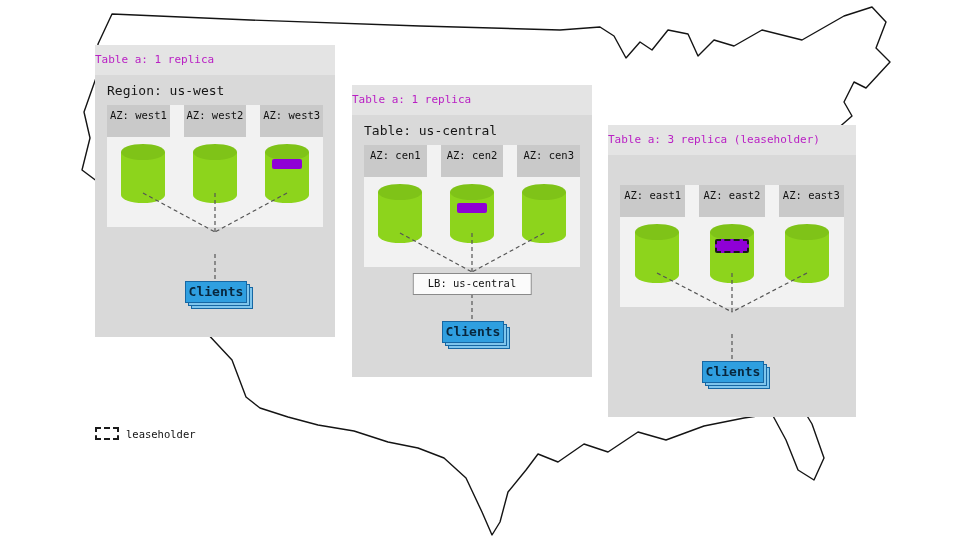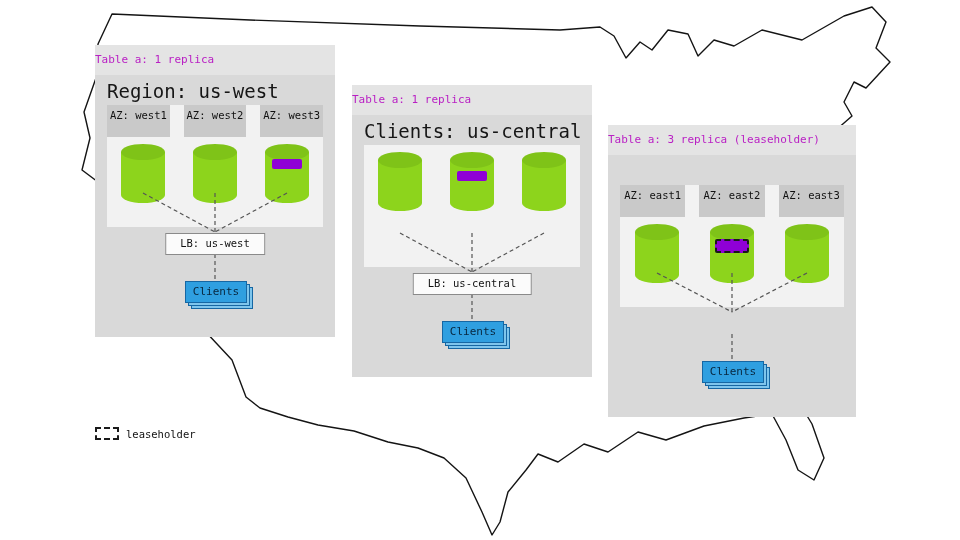--- a/index.html
+++ b/index.html
@@ -11,21 +11,21 @@
   .map-svg{position:absolute;left:0;top:0;width:960px;height:540px;}
   .panel{
     position:absolute;height:292px;background:#d9d9d9;
   }
   .panel-title{
     height:30px;line-height:30px;padding-left:0;background:#e4e4e4;
     color:#b91fc4;font-size:11px;white-space:nowrap;
   }
   .region-label{
     height:30px;line-height:32px;padding-left:12px;
-    color:#161616;font-size:19px;
+    color:#161616;font-size:13px;
   }
   .az-box{
     position:absolute;left:12px;right:12px;top:60px;height:122px;
     background:#f2f2f2;
   }
   .az-headers{display:flex;gap:14px;height:32px;}
   .az-cell{
     flex:1;background:#c9c9c9;text-align:center;line-height:20px;
     font-size:10.5px;color:#111;white-space:nowrap;overflow:hidden;
   }
@@ -43,21 +43,21 @@
     position:absolute;top:188px;left:50%;transform:translateX(-50%);
     height:20px;line-height:19px;padding:0 14px;background:#fbfbfb;
     border:1px solid #8a8a8a;font-size:10.5px;white-space:nowrap;color:#111;
   }
   .clients{
     position:absolute;top:236px;left:50%;width:60px;margin-left:-30px;
     height:20px;line-height:19px;text-align:center;
     background:#2f9fe0;border:1px solid #1667a3;
     box-shadow:3px 3px 0 -1px #7ec5ec,3px 3px 0 0 #1667a3,
                6px 6px 0 -1px #7ec5ec,6px 6px 0 0 #1667a3;
-    font-size:11px;color:#08263d;
+    font-size:13px;color:#08263d;font-weight:bold;
   }
   .legend{
     position:absolute;left:95px;top:427px;font-size:10.5px;color:#111;
     display:flex;align-items:center;
   }
   .legend-swatch{
     display:inline-block;width:20px;height:9px;background:#ffffff;
     border:2px dashed #1a1a1a;margin-right:7px;
   }
 </style>
@@ -98,28 +98,32 @@
         <div class="range"></div>
       </div>
     </div>
   </div>
   <svg class="connectors" width="240" height="292" viewBox="0 0 240 292">
     <line x1="48" y1="148" x2="120" y2="187" stroke="#555" stroke-width="1.2" stroke-dasharray="4 3"></line>
     <line x1="120" y1="148" x2="120" y2="187" stroke="#555" stroke-width="1.2" stroke-dasharray="4 3"></line>
     <line x1="192" y1="148" x2="120" y2="187" stroke="#555" stroke-width="1.2" stroke-dasharray="4 3"></line>
     <line x1="120" y1="209" x2="120" y2="235" stroke="#555" stroke-width="1.2" stroke-dasharray="4 3"></line>
   </svg>
-  <div class="lb-box">LB: us-west</div>
   <div class="clients">Clients</div>
 </div>
 
 <div class="panel" style="left:352px;top:85px;width:240px">
   <div class="panel-title">Table a: 1 replica</div>
-  <div class="region-label">Clients: us-central</div>
+  <div class="region-label">Table: us-central</div>
   <div class="az-box">
+    <div class="az-headers">
+      <div class="az-cell">AZ: cen1</div>
+      <div class="az-cell">AZ: cen2</div>
+      <div class="az-cell">AZ: cen3</div>
+    </div>
     <div class="cyl-row">
       <div class="cyl">
         <svg width="46" height="62" viewBox="0 0 46 62">
           <path d="M1 9 L1 52 A22 8 0 0 0 45 52 L45 9 Z" fill="#8dd41c"></path>
           <ellipse cx="23" cy="9" rx="22" ry="8" fill="#7fc318"></ellipse>
         </svg>
       </div>
       <div class="cyl">
         <svg width="46" height="62" viewBox="0 0 46 62">
           <path d="M1 9 L1 52 A22 8 0 0 0 45 52 L45 9 Z" fill="#8dd41c"></path>

